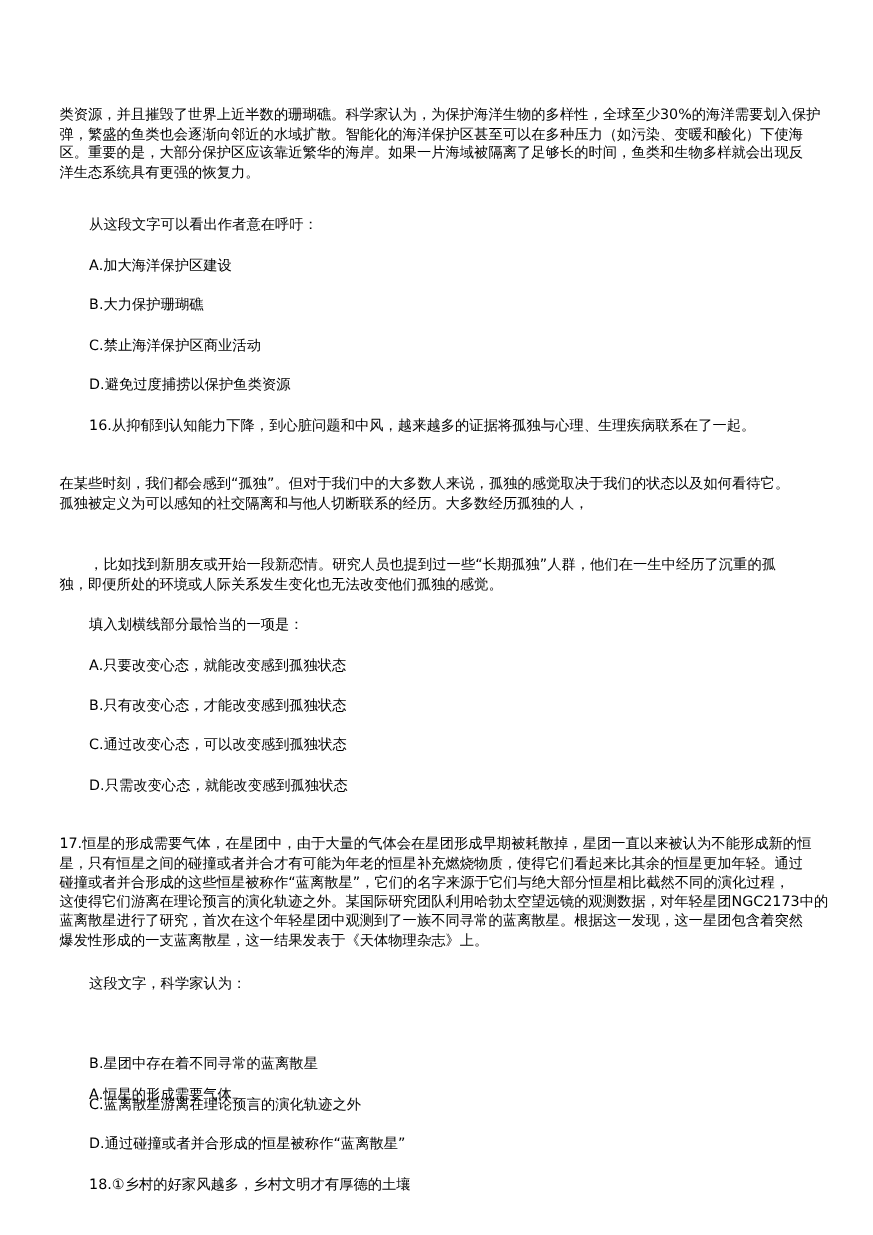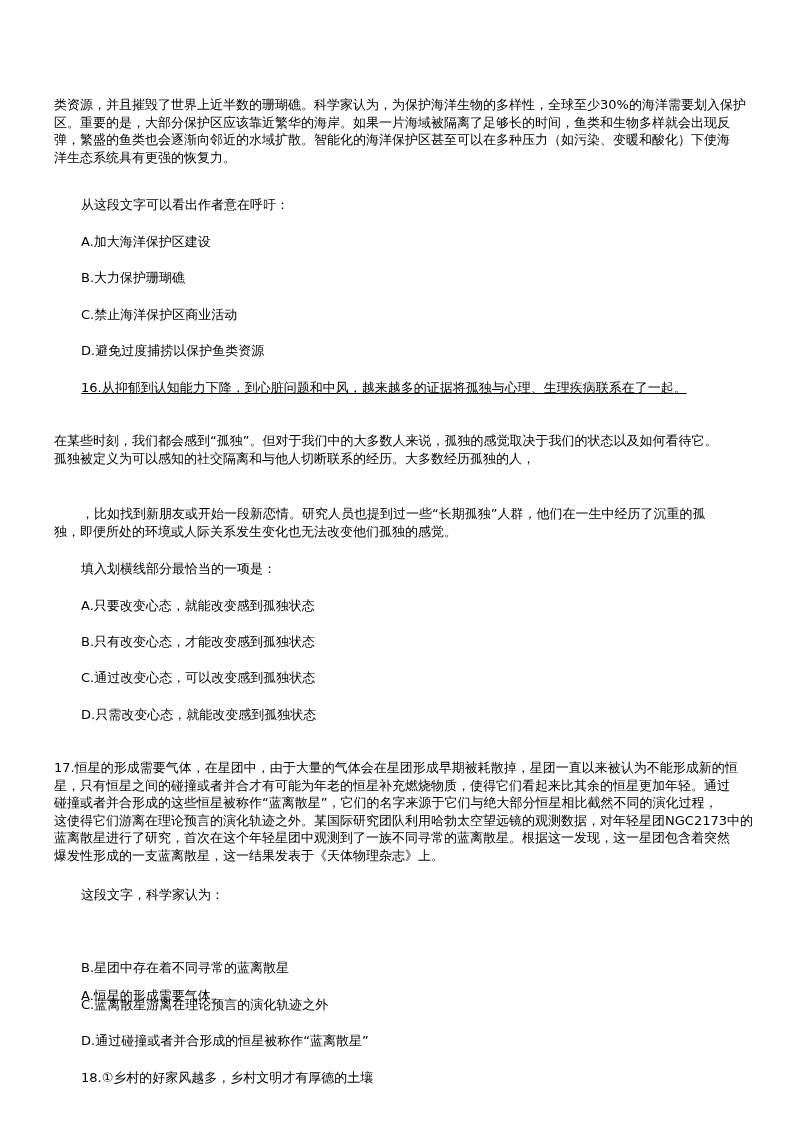--- a/index.html
+++ b/index.html
@@ -24,32 +24,32 @@
     .line { display: block; white-space: nowrap; }
     .blank-indent { display: inline-block; width: 27px; }
   </style>
 </head>
 <body>
 
 <div class="page">
 
   <div class="para" style="top:96px;">
     <span class="line">类资源，并且摧毁了世界上近半数的珊瑚礁。科学家认为，为保护海洋生物的多样性，全球至少30%的海洋需要划入保护</span>
+    <span class="line">弹，繁盛的鱼类也会逐渐向邻近的水域扩散。智能化的海洋保护区甚至可以在多种压力（如污染、变暖和酸化）下使海</span>
     <span class="line">区。重要的是，大部分保护区应该靠近繁华的海岸。如果一片海域被隔离了足够长的时间，鱼类和生物多样就会出现反</span>
-    <span class="line">弹，繁盛的鱼类也会逐渐向邻近的水域扩散。智能化的海洋保护区甚至可以在多种压力（如污染、变暖和酸化）下使海</span>
     <span class="line">洋生态系统具有更强的恢复力。</span>
   </div>
 
   <div class="para ind" style="top:196px;">从这段文字可以看出作者意在呼吁：</div>
   <div class="para ind" style="top:233px;">A.加大海洋保护区建设</div>
   <div class="para ind" style="top:269px;">B.大力保护珊瑚礁</div>
   <div class="para ind" style="top:306px;">C.禁止海洋保护区商业活动</div>
   <div class="para ind" style="top:342px;">D.避免过度捕捞以保护鱼类资源</div>
 
-  <div class="para ind" style="top:379px;text-decoration:underline;">16.从抑郁到认知能力下降，到心脏问题和中风，越来越多的证据将孤独与心理、生理疾病联系在了一起。</div>
+  <div class="para ind" style="top:379px;">16.从抑郁到认知能力下降，到心脏问题和中风，越来越多的证据将孤独与心理、生理疾病联系在了一起。</div>
 
   <div class="para" style="top:432px;">
     <span class="line">在某些时刻，我们都会感到“孤独”。但对于我们中的大多数人来说，孤独的感觉取决于我们的状态以及如何看待它。</span>
     <span class="line">孤独被定义为可以感知的社交隔离和与他人切断联系的经历。大多数经历孤独的人，</span>
   </div>
 
   <div class="para" style="top:505px;">
     <span class="line"><span class="blank-indent"></span><span>，比如找到新朋友或开始一段新恋情。研究人员也提到过一些“长期孤独”人群，他们在一生中经历了沉重的孤</span></span>
     <span class="line">独，即便所处的环境或人际关系发生变化也无法改变他们孤独的感觉。</span>
   </div>

